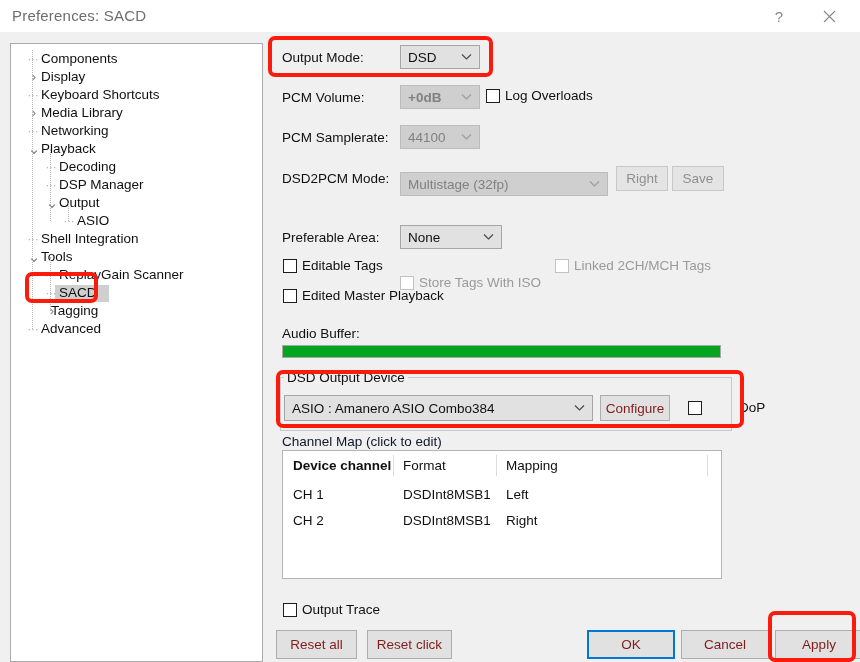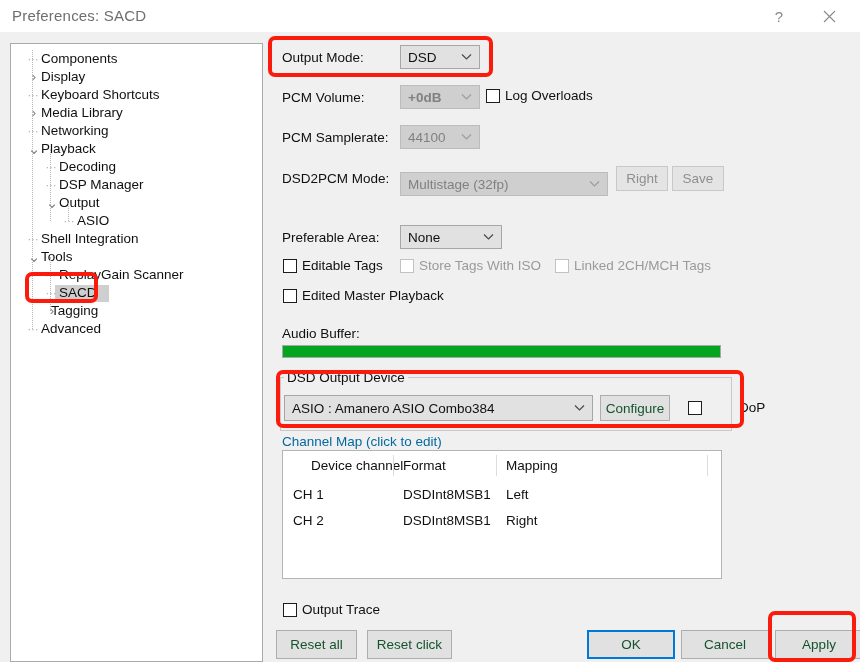--- a/index.html
+++ b/index.html
@@ -84,21 +84,21 @@
   .combo .chev {
     position: absolute; right: 7px; top: 50%; transform: translateY(-50%);
     width: 11px; height: 7px;
   }
   .combo .chev svg { display: block; }
 
   .btn {
     position: absolute; height: 25px;
     background: #e1e1e1; border: 1px solid #adadad;
     display: flex; align-items: center; justify-content: center;
-    font-size: 13.5px; color: #14532d;
+    font-size: 13.5px; color: #7f1d1d;
   }
   .btn.disabled { color: #8f8f8f; background: #e4e4e4; border-color: #c8c8c8; }
   .btn.focus { border: 2px solid #0078d7; }
 
   .chk {
     position: absolute; display: flex; align-items: center;
     font-size: 13.5px; color: #101010; white-space: nowrap;
   }
   .chk .box {
     width: 14px; height: 14px; background: #ffffff;
@@ -119,21 +119,21 @@
   }
   .groupbox .gb-top-l, .groupbox .gb-top-r {
     position: absolute; top: 0; height: 0; border-top: 1px solid #c8c8c8;
   }
   .gb-title {
     position: absolute; font-size: 13.5px; color: #101010;
     background: #f0f0f0; padding: 0 3px; white-space: nowrap;
   }
 
   
-  .cm-label { position: absolute; font-size: 13.5px; color: #0369a1; }
+  .cm-label { position: absolute; font-size: 13.5px; color: #0f172a; }
   .cm-box {
     position: absolute; background: #ffffff; border: 1px solid #b4b4b4;
   }
   .cm-header {
     position: absolute; left: 0; top: 0; width: 100%; height: 30px;
   }
   .cm-head-cell {
     position: absolute; top: 7px; font-size: 13.5px; color: #101010;
   }
   .cm-sep {
@@ -297,21 +297,21 @@
           <svg width="11" height="7" viewBox="0 0 11 7">
               <path d="M1 1 L5.5 5.5 L10 1" stroke="#4a4a4a" stroke-width="1.2" fill="none"></path>
             </svg>
         </span>
       </div>
 
       <div class="chk" style="left:15px; top:226px;">
         <span class="box"></span>
         <span>Editable Tags</span>
       </div>
-      <div class="chk disabled" style="left:132px; top:226px;">
+      <div class="chk disabled" style="left:132px; top:243px;">
         <span class="box"></span>
         <span>Store Tags With ISO</span>
       </div>
       <div class="chk disabled" style="left:287px; top:226px;">
         <span class="box"></span>
         <span>Linked 2CH/MCH Tags</span>
       </div>
       <div class="chk" style="left:15px; top:256px;">
         <span class="box"></span>
         <span>Edited Master Playback</span>
@@ -338,21 +338,21 @@
       </div>
       <div class="btn" style="left:332px; top:363px; width:70px; height:26px;">Configure</div>
       <div class="chk" style="left:420px; top:368px;gap:32px;">
         <span class="box"></span>
         <span>DoP</span>
       </div>
 
       <div class="cm-label" style="left:14px; top:402px;">Channel Map (click to edit)</div>
       <div class="cm-box" style="left:14px; top:418px; width:440px; height:129px;">
         <div class="cm-header">
-          <div class="cm-head-cell" style="left:28px;">Device channel</div>
+          <div class="cm-head-cell" style="left:10px;font-weight:bold;">Device channel</div>
           <div class="cm-sep" style="left:110px;"></div>
           <div class="cm-head-cell" style="left:120px;">Format</div>
           <div class="cm-sep" style="left:213px;"></div>
           <div class="cm-head-cell" style="left:223px;">Mapping</div>
           <div class="cm-sep" style="left:424px;"></div>
         </div>
         <div id="cm-rows">
             <div>
               <div class="cm-cell" style="left: 10px; top: 36px;">CH 1</div>
               <div class="cm-cell" style="left: 120px; top: 36px;">DSDInt8MSB1</div>

